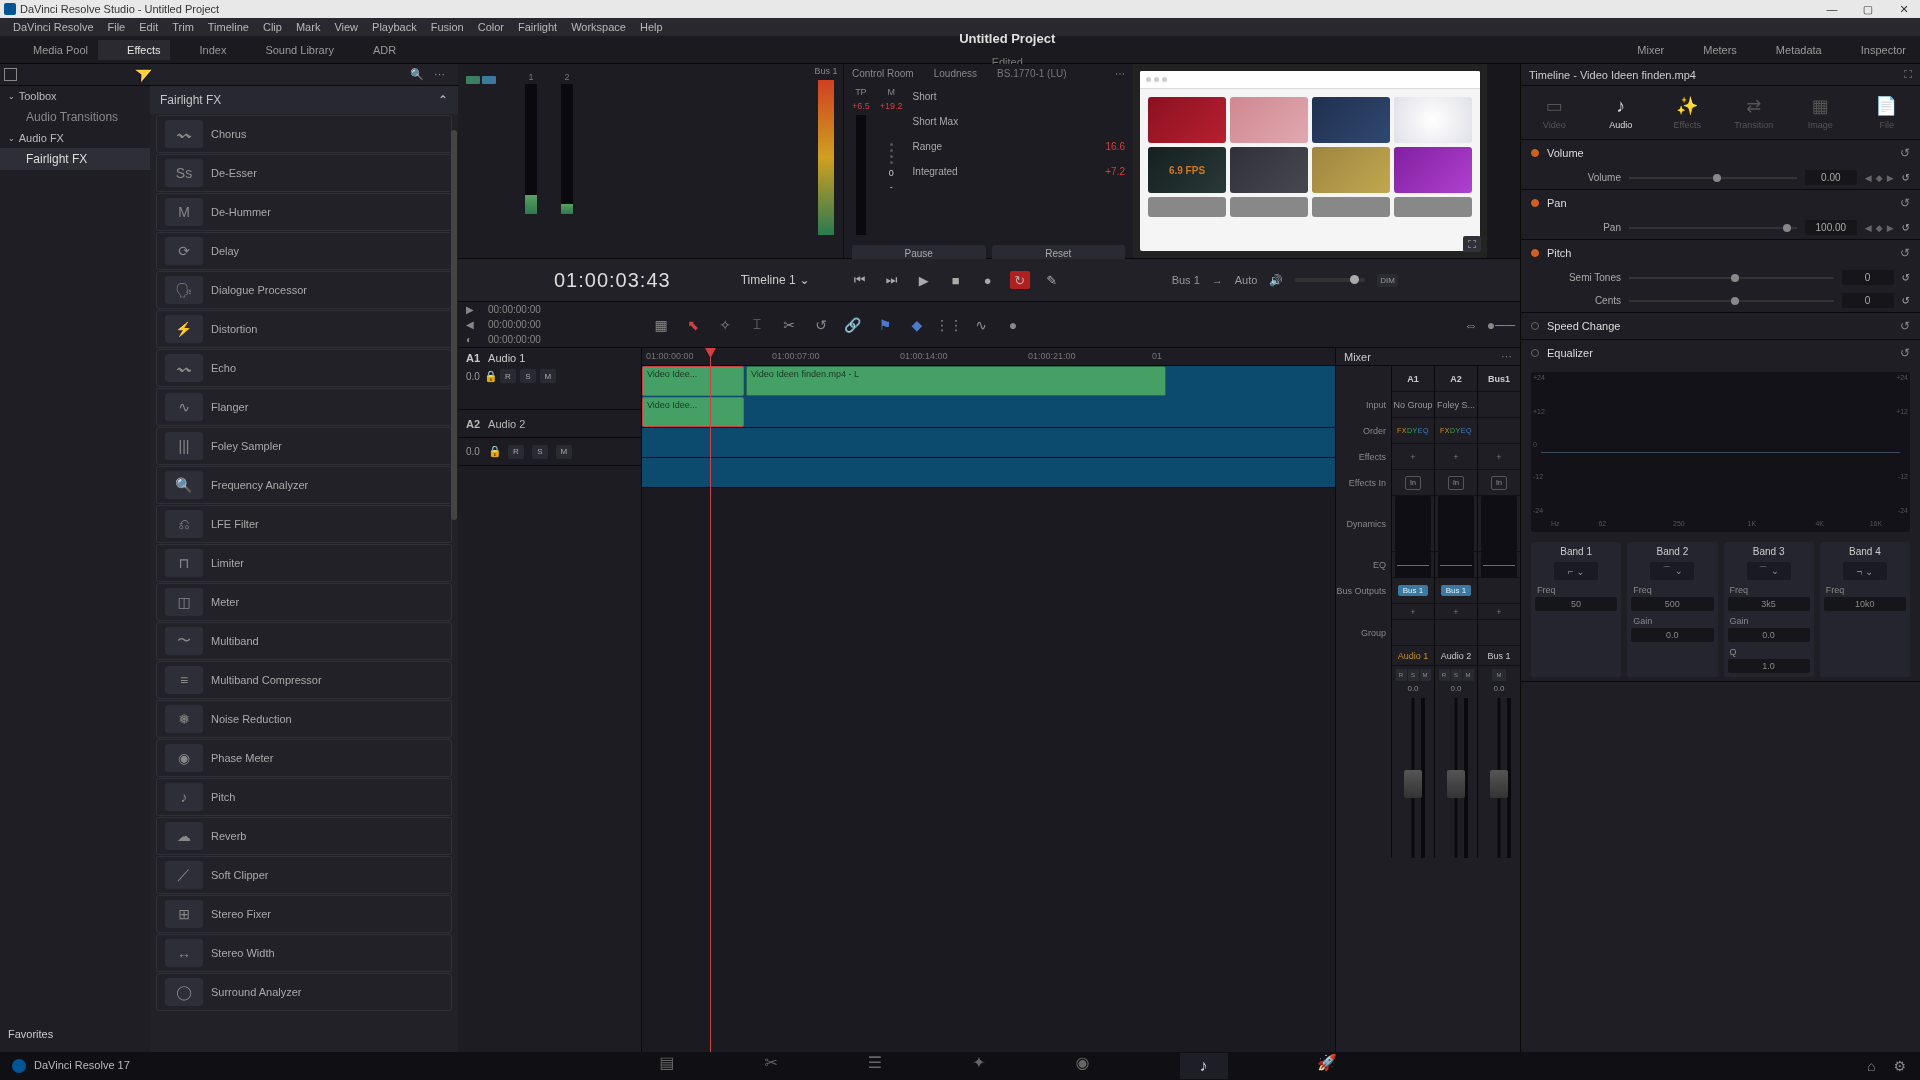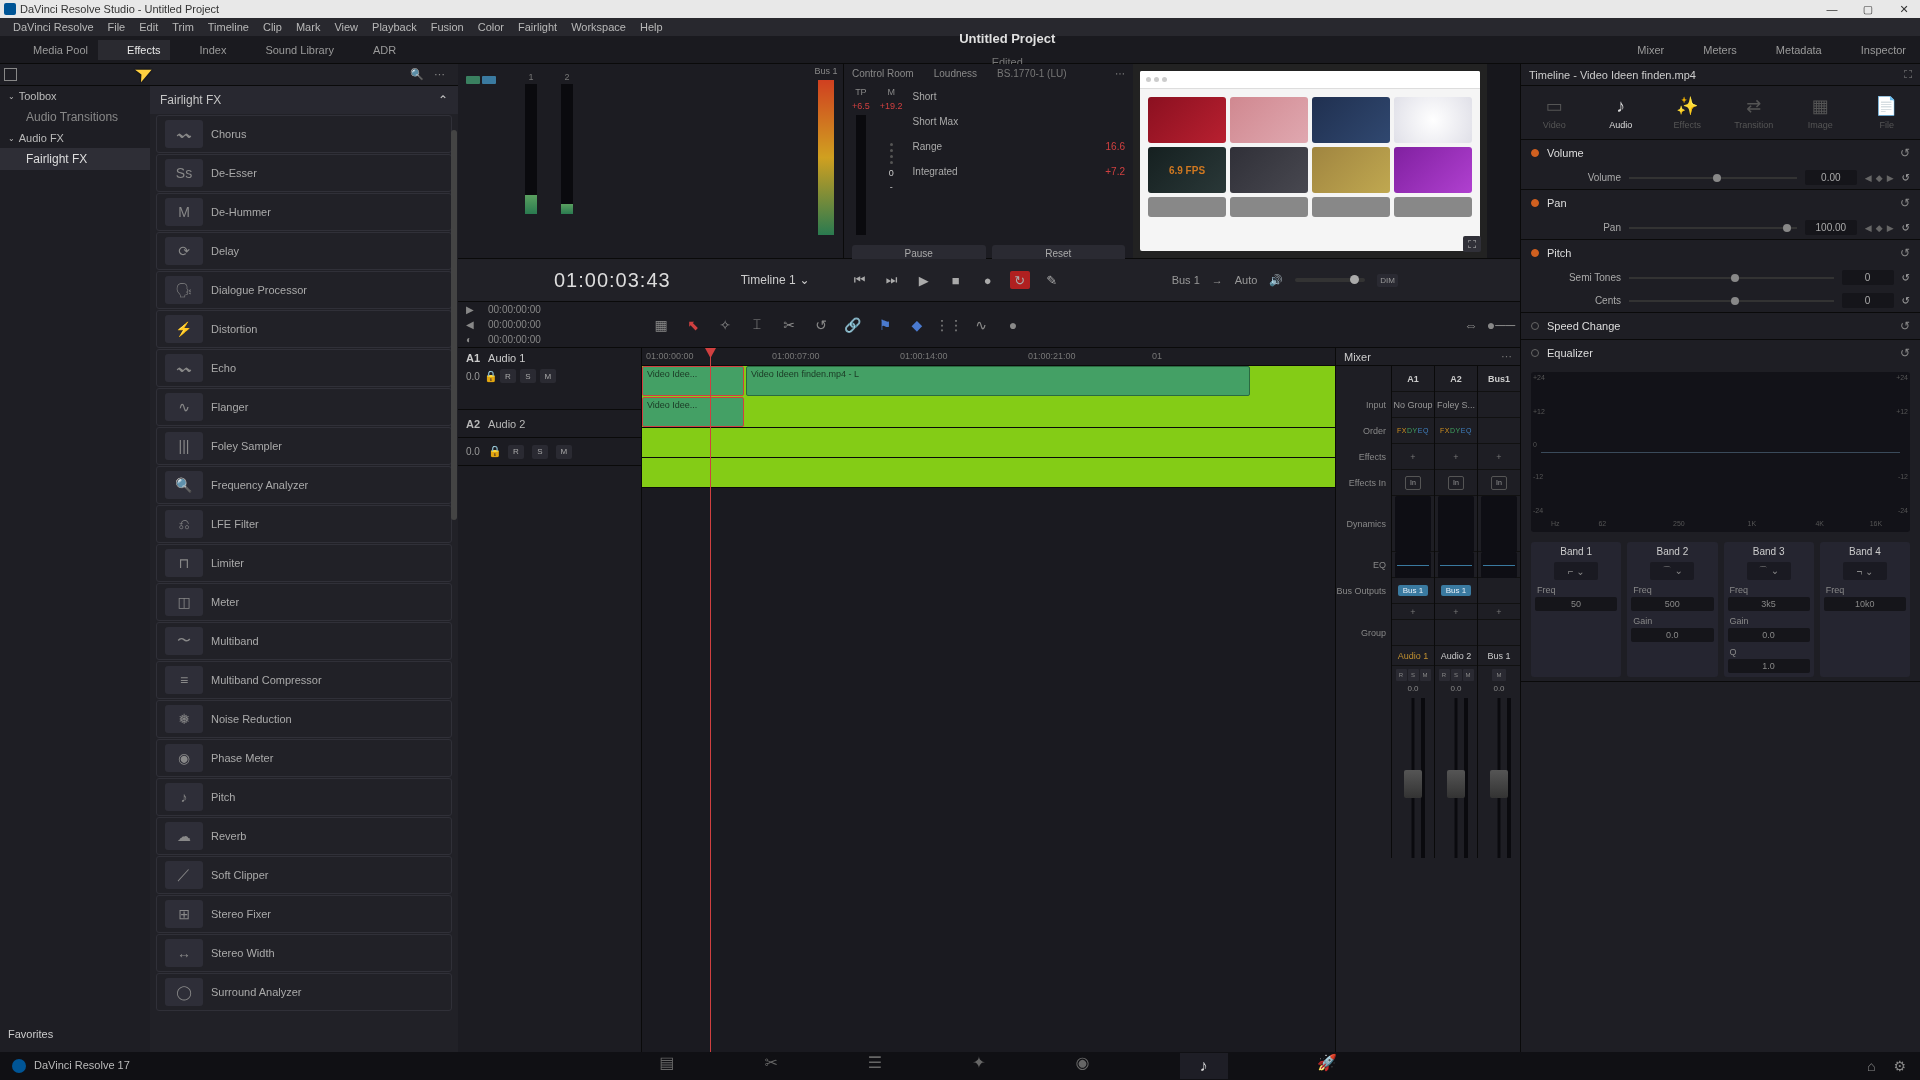--- a/index.html
+++ b/index.html
@@ -136,21 +136,21 @@
 .th-val { font-size: 10px; color: #999; }
 .th-btn { width: 16px; height: 14px; background: #2a2a32; border-radius: 2px; font-size: 8px; color: #aaa; display: flex; align-items: center; justify-content: center; }
 .th-lock { width: 12px; color: #888; }
 
 .tl-area { flex: 1; position: relative; overflow: hidden; }
 .ruler { height: 18px; background: #1c1c22; border-bottom: 1px solid #0a0a0a; position: relative; font-size: 9px; color: #777; }
 .ruler .rlabel { position: absolute; top: 3px; }
 .playhead { position: absolute; top: 0; bottom: 0; width: 1px; background: #d04040; z-index: 10; }
 .playhead .flag { position: absolute; top: 0; left: -5px; width: 11px; height: 10px; background: #d04040; clip-path: polygon(0 0,100% 0,50% 100%); }
 .tracks { position: relative; }
-.track { border-bottom: 1px solid #0a0a0a; position: relative; background: #84cc16; }
+.track { border-bottom: 1px solid #0a0a0a; position: relative; background: #0c4a6e; }
 .track.t34 { height: 62px; }
 .track.t28 { height: 30px; }
 .clip { position: absolute; top: 0; height: 30px; background: #44a065; border: 1px solid #2a6a40; border-radius: 2px; overflow: hidden; font-size: 9px; color: #1a3824; padding: 2px 4px; }
 .clip.sel { border: 1px solid #d04040; }
 .clip.lower { top: 31px; }
 
 
 .mixer-panel { width: 185px; background: #1e1e24; border-left: 1px solid #0a0a0a; display: flex; flex-direction: column; }
 .mixer-header { height: 18px; display: flex; align-items: center; padding: 0 8px; font-size: 11px; color: #ccc; border-bottom: 1px solid #0a0a0a; }
 .mixer-header .mdots { margin-left: auto; color: #777; }
@@ -685,21 +685,21 @@
           <span class="rlabel" style="left:258px;">01:00:14:00</span>
           <span class="rlabel" style="left:386px;">01:00:21:00</span>
           <span class="rlabel" style="left:510px;">01</span>
         </div>
         <div class="playhead" style="left:68px;">
             <div class="flag"></div>
           </div>
         <div class="tracks">
           <div class="track t34">
             <div class="clip sel" style="left:0;width:102px;">Video Idee...</div>
-            <div class="clip" style="left:104px;width:504px;">Video Ideen finden.mp4 - L</div>
+            <div class="clip" style="left:104px;width:420px;">Video Ideen finden.mp4 - L</div>
             <div class="clip sel lower" style="left:0;width:102px;">Video Idee...</div>
           </div>
           <div class="track t28"></div>
           <div class="track t28"></div>
         </div>
       </div>
 
       <div class="mixer-panel">
         <div class="mixer-header">
             <span>Mixer</span>

